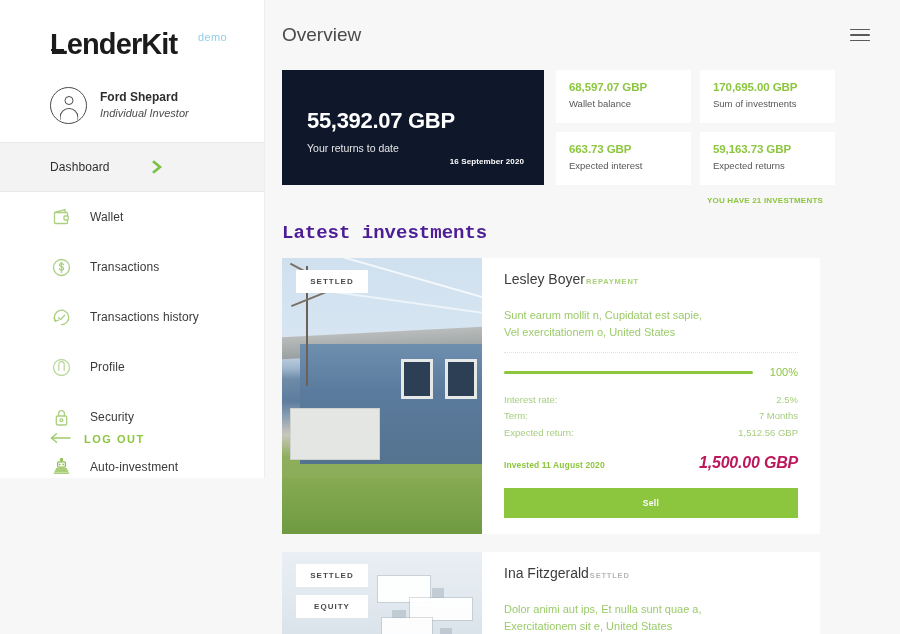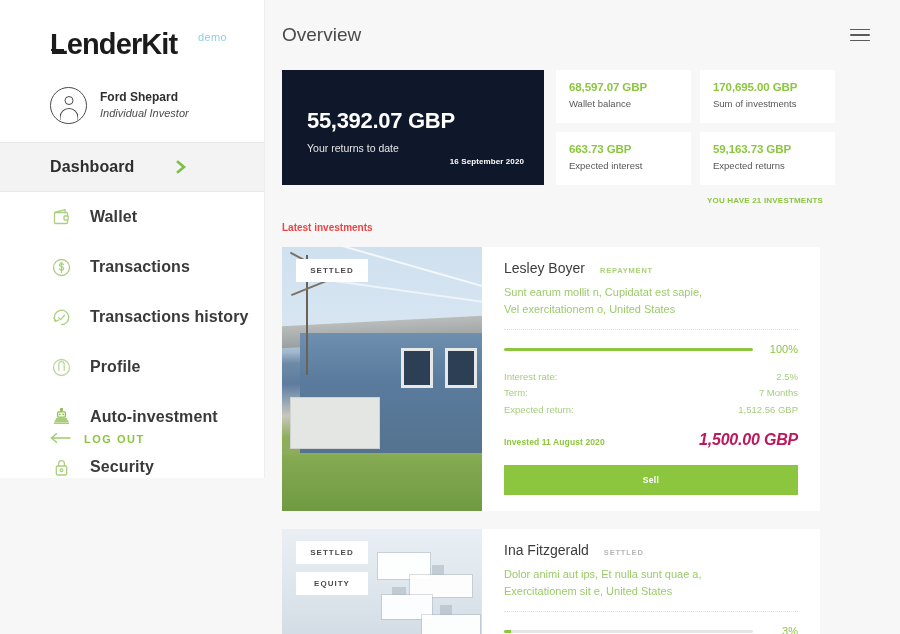--- a/index.html
+++ b/index.html
@@ -52,21 +52,21 @@
 
   .nav { margin-top: 18px; }
   .nav-item {
     display: flex; align-items: center; height: 50px;
     padding-left: 50px; position: relative; cursor: pointer;
   }
   .nav-item.active {
     background: #f3f3f3; border-top: 1px solid #e8e8e8; border-bottom: 1px solid #e8e8e8;
     height: 50px;
   }
-  .nav-label { font-size: 16px; font-weight: 700; color: #3a3a3a; letter-spacing: 0.1px; }
+  .nav-label { font-size: 12px; font-weight: 400; color: #3a3a3a; letter-spacing: 0.1px; }
   .nav-item.active .nav-label { color: #2e2e2e; }
   .nav-ico {
     width: 22px; height: 22px; margin-right: 18px; flex: 0 0 22px;
     display: flex; align-items: center; justify-content: center;
   }
   .nav-ico svg { display: block; }
   .chev { margin-left: 41px; display: flex; }
 
   .logout {
     position: absolute; left: 50px; bottom: 30px;
@@ -103,38 +103,38 @@
     gap: 9px 9px; }
   .stat-card { background: #fff; padding: 11px 0 0 13px; }
   .stat-val { font-size: 11.5px; font-weight: 700; color: #8cc63f; letter-spacing: -0.1px; }
   .stat-lbl { font-size: 9.5px; color: #575757; margin-top: 5px; }
 
   .inv-count {
     text-align: right; padding: 11px 77px 0 0;
     font-size: 8px; font-weight: 700; color: #8cc63f; letter-spacing: 0.2px;
   }
 
-  .section-title { font-size: 10px; color: #ef4444; padding: 17px 0 0 17px; }
+  .section-title { font-size: 19px; color: #4c1d95; padding: 17px 0 0 17px; font-family: Liberation Mono, monospace; }
 
   
   .inv-list { padding: 14px 0 0 17px; }
   .inv-card {
     display: flex; background: #fff; width: 538px; margin-bottom: 18px;
   }
   .inv-photo { width: 200px; flex: 0 0 200px; position: relative; overflow: hidden; }
   .badges { position: absolute; left: 14px; top: 12px; display: flex; flex-direction: column; gap: 8px; z-index: 3; }
   .badge {
     background: #fff; font-size: 8px; font-weight: 700; color: #4a4a4a;
     letter-spacing: 1px; padding: 7px 0; width: 72px; text-align: center;
   }
   .inv-body { flex: 1 1 auto; padding: 13px 22px 0 22px; position: relative; }
-  .inv-head { display: flex; align-items: baseline; gap: 15px; }
+  .inv-head { display: flex; align-items: baseline; gap: 1px; }
   .inv-name { font-size: 14px; color: #3c3c3c; }
   .inv-tag { font-size: 7.5px; font-weight: 700; color: #a9d276; letter-spacing: 0.8px; }
-  .inv-addr { font-size: 11px; color: #9bcb6a; line-height: 1.55; margin-top: 8px; }
+  .inv-addr { font-size: 11px; color: #9bcb6a; line-height: 1.55; margin-top: 20px; }
   .inv-sep { border-top: 1px dotted #e0e0e0; margin: 11px 0 0 0; }
 
   .prog-row { display: flex; align-items: center; gap: 13px; margin-top: 13px; }
   .prog-track { flex: 1 1 auto; height: 3px; background: #e6e6e6; border-radius: 2px; overflow: hidden; }
   .prog-fill { height: 3px; background: #8cc63f; }
   .prog-pct { font-size: 11px; color: #8cc63f; width: 32px; text-align: right; }
 
   .kv { margin-top: 14px; }
   .kv-row { display: flex; font-size: 9.5px; color: #a7cd7f; line-height: 1.72; }
   .kv-row .k { flex: 1 1 auto; }
@@ -252,41 +252,41 @@
             <circle cx="9.5" cy="9.5" r="8"></circle>
             <path d="M6.8 6.3 L6.8 12.7 M12.2 6.3 L12.2 12.7"></path>
             <path d="M6.8 6.3 A2.7 2.7 0 0 1 12.2 6.3"></path>
           </svg>
         </span>
         <span class="nav-label">Profile</span>
       </div>
 
       <div class="nav-item">
         <span class="nav-ico">
+          <svg width="17" height="19" viewBox="0 0 17 19" fill="none" stroke="#aacf7f" stroke-width="1.3">
+            <rect x="3.3" y="8" width="10.4" height="9" rx="1.4"></rect>
+            <path d="M5.6 8 L5.6 5.6 A2.9 2.9 0 0 1 11.4 5.6 L11.4 8"></path>
+            <circle cx="8.5" cy="12.3" r="1.4"></circle>
+          </svg>
+        </span>
+        <span class="nav-label">Security</span>
+      </div>
+
+      <div class="nav-item">
+        <span class="nav-ico">
           <svg width="19" height="19" viewBox="0 0 19 19" fill="none" stroke="#8cbf4f" stroke-width="1.3">
             <path d="M9.5 1.6 L9.5 3.6" stroke-linecap="round"></path>
             <circle cx="9.5" cy="1.6" r="1" fill="#8cbf4f"></circle>
             <rect x="5.6" y="3.8" width="7.8" height="5.4" rx="1.2"></rect>
             <circle cx="7.8" cy="6.4" r=".9" fill="#8cbf4f" stroke="none"></circle>
             <circle cx="11.2" cy="6.4" r=".9" fill="#8cbf4f" stroke="none"></circle>
             <path d="M4.3 11 L14.7 11 M3.2 13 L15.8 13 M2.4 15.2 L16.6 15.2" stroke-linecap="round"></path>
           </svg>
         </span>
         <span class="nav-label">Auto-investment</span>
-      </div>
-
-      <div class="nav-item">
-        <span class="nav-ico">
-          <svg width="17" height="19" viewBox="0 0 17 19" fill="none" stroke="#aacf7f" stroke-width="1.3">
-            <rect x="3.3" y="8" width="10.4" height="9" rx="1.4"></rect>
-            <path d="M5.6 8 L5.6 5.6 A2.9 2.9 0 0 1 11.4 5.6 L11.4 8"></path>
-            <circle cx="8.5" cy="12.3" r="1.4"></circle>
-          </svg>
-        </span>
-        <span class="nav-label">Security</span>
       </div>
 
     </nav>
 
     <div class="logout">
       <span>
         <svg width="22" height="12" viewBox="0 0 22 12" fill="none" stroke="#9bcb6a" stroke-width="1.4">
           <path d="M1.5 6 L20 6" stroke-linecap="round"></path>
           <path d="M6.5 1.8 L1.5 6 L6.5 10.2" stroke-linecap="round" stroke-linejoin="round"></path>
         </svg>

